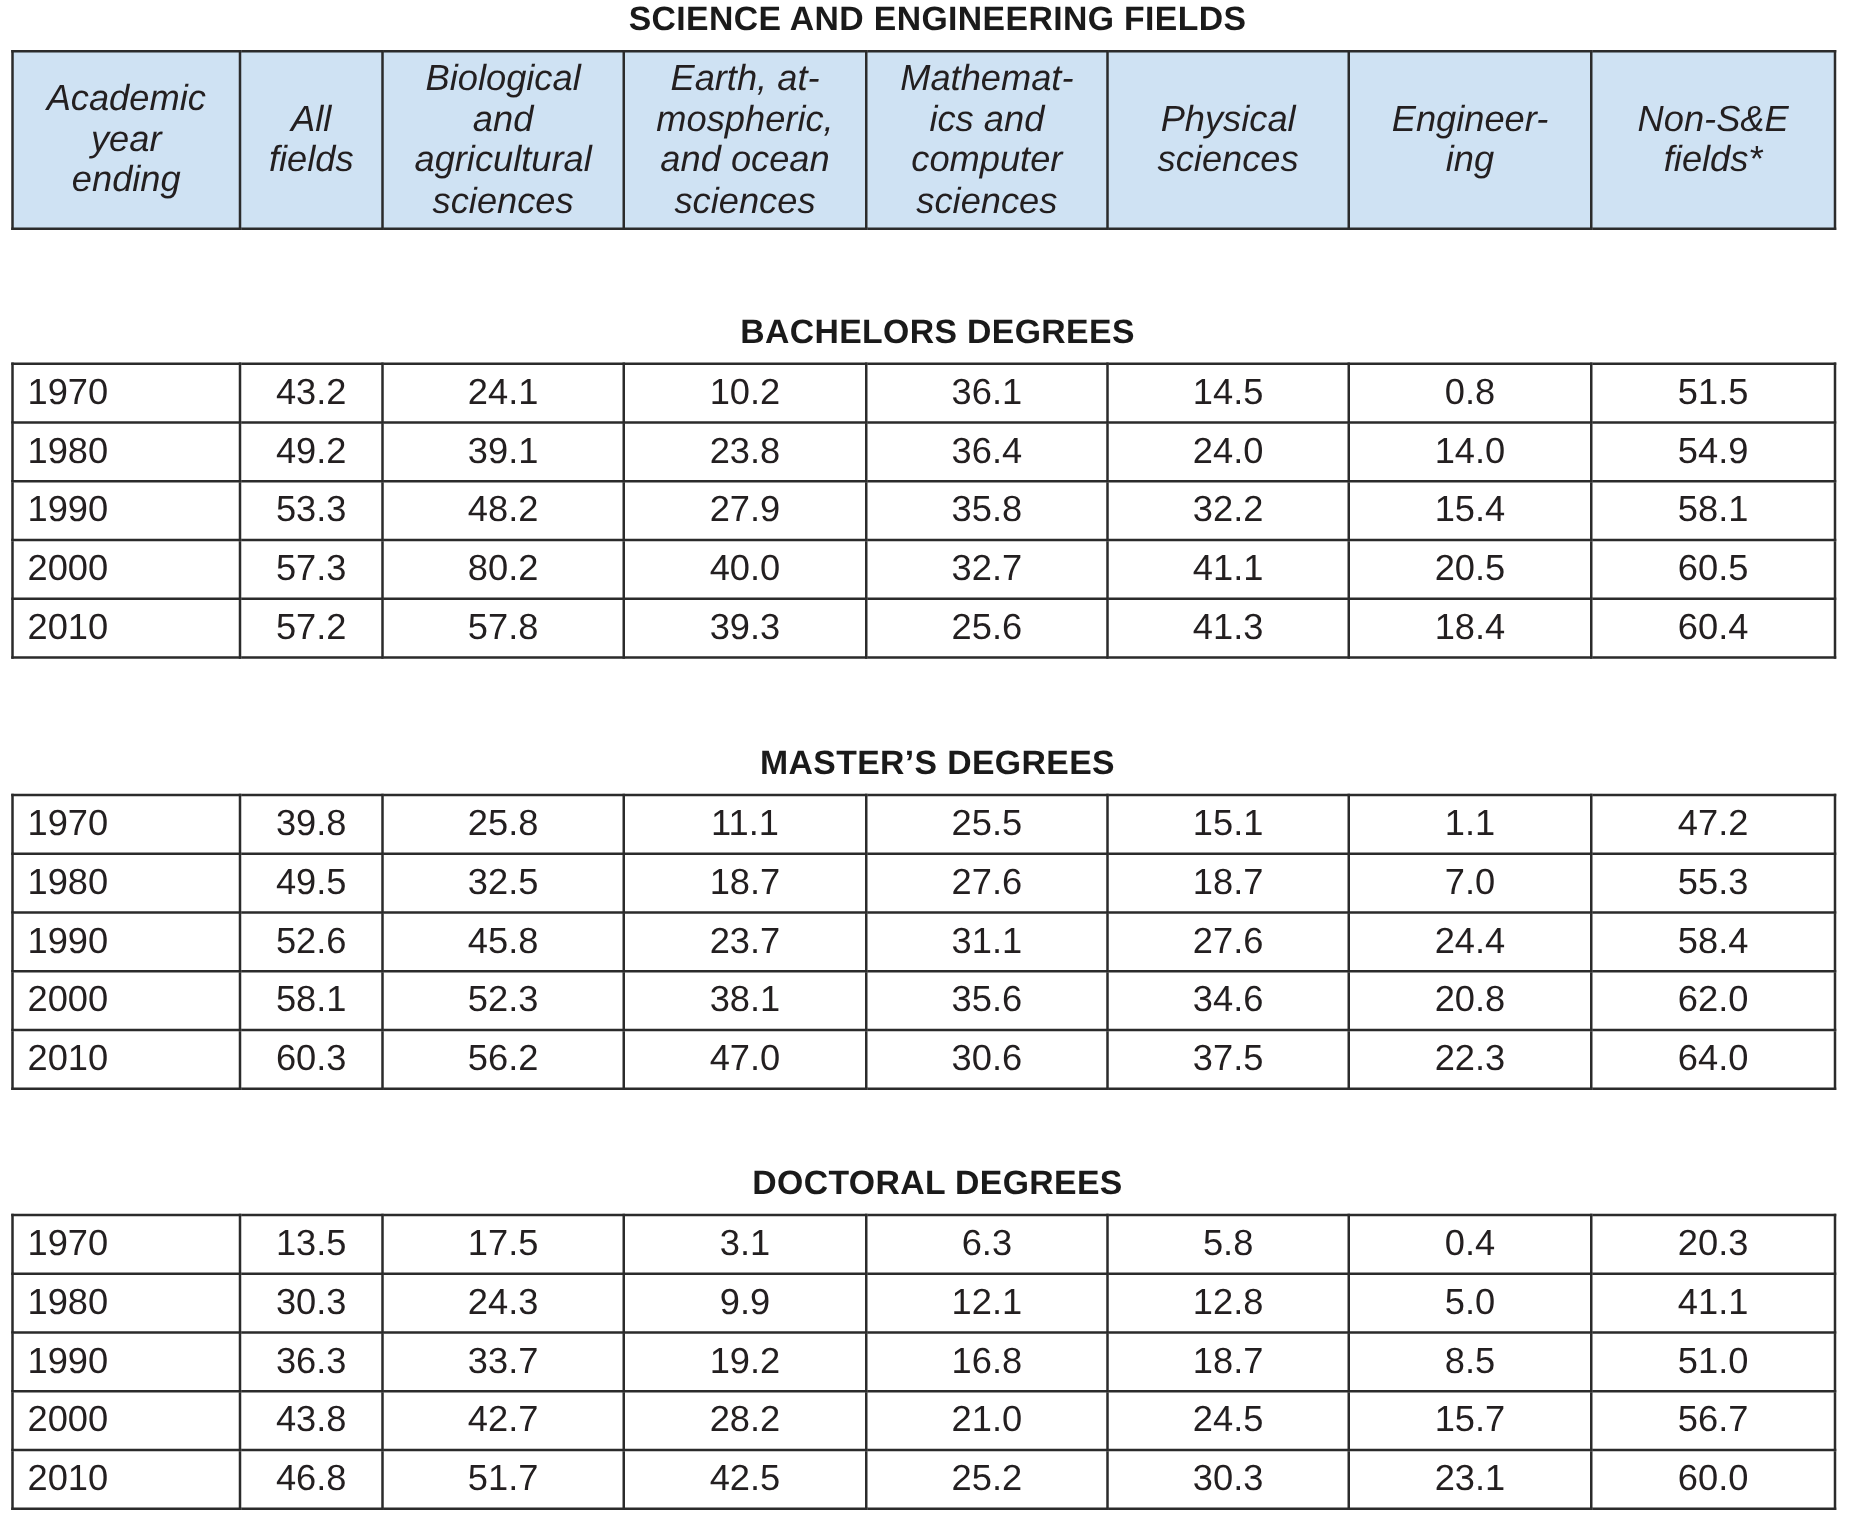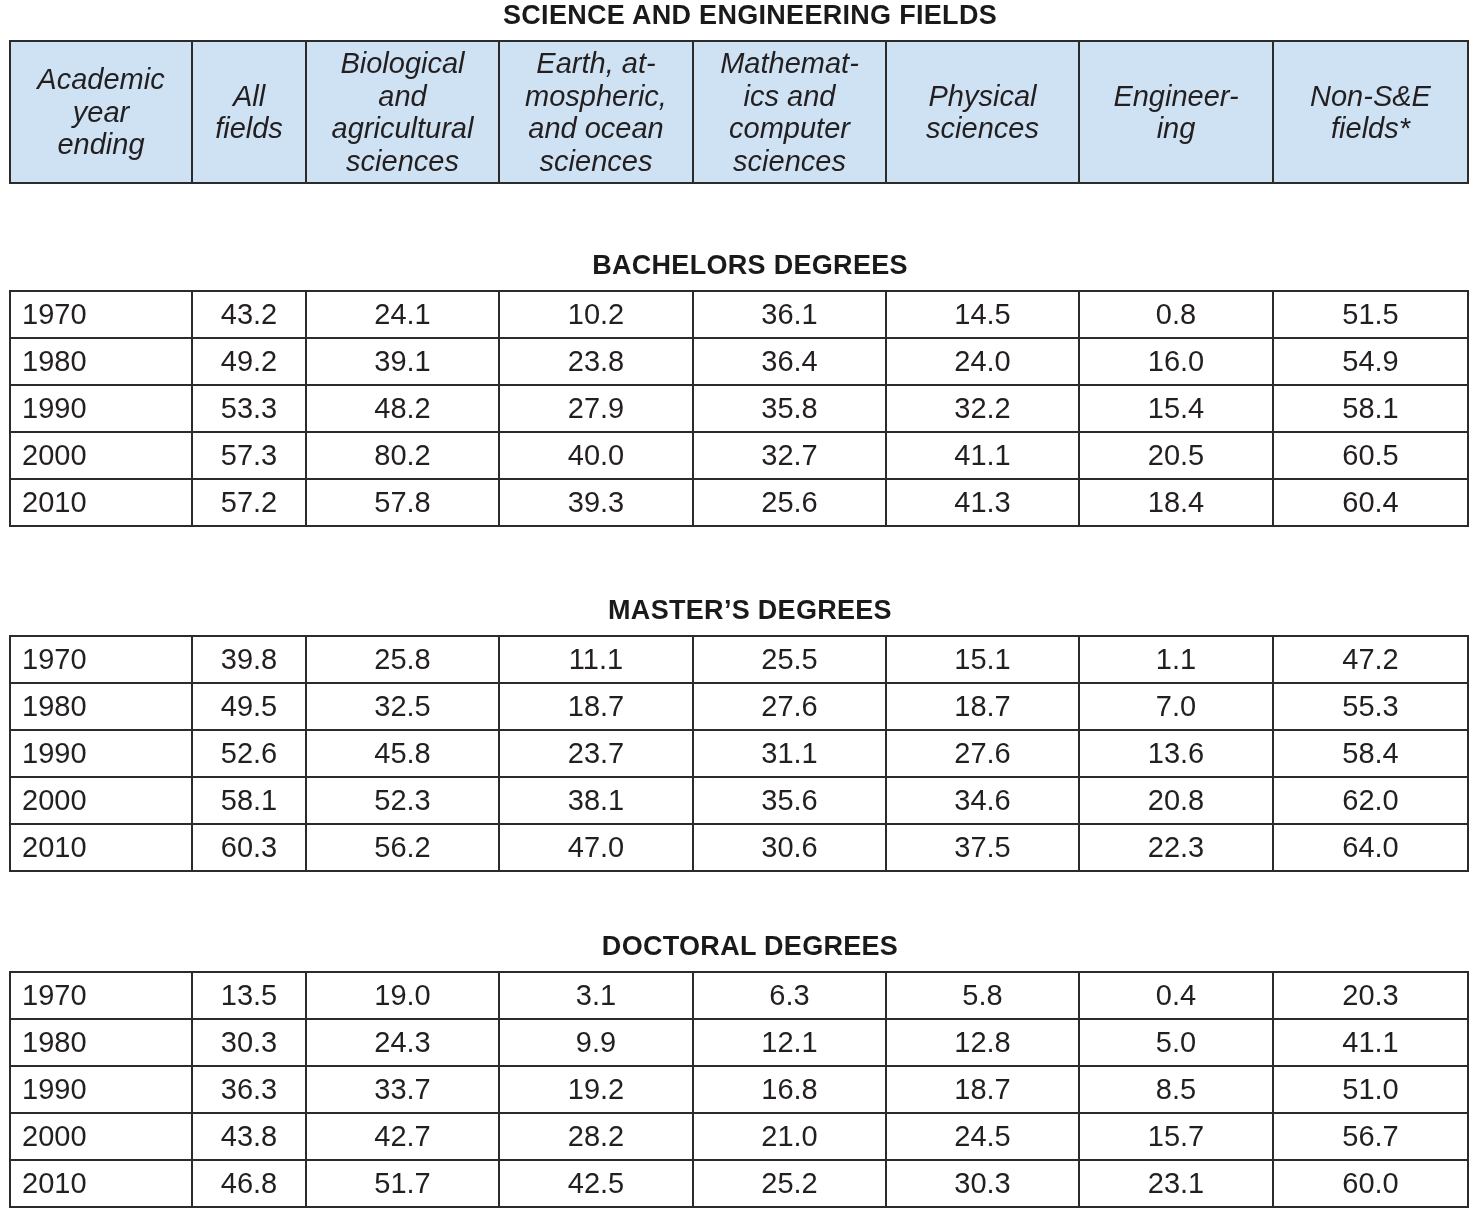--- a/index.html
+++ b/index.html
@@ -142,21 +142,21 @@
         <td>0.8</td>
         <td>51.5</td>
       </tr>
       <tr>
         <td class="year">1980</td>
         <td>49.2</td>
         <td>39.1</td>
         <td>23.8</td>
         <td>36.4</td>
         <td>24.0</td>
-        <td>16.0</td>
+        <td>14.0</td>
         <td>54.9</td>
       </tr>
       <tr>
         <td class="year">1990</td>
         <td>53.3</td>
         <td>48.2</td>
         <td>27.9</td>
         <td>35.8</td>
         <td>32.2</td>
         <td>15.4</td>
@@ -218,21 +218,21 @@
         <td>7.0</td>
         <td>55.3</td>
       </tr>
       <tr>
         <td class="year">1990</td>
         <td>52.6</td>
         <td>45.8</td>
         <td>23.7</td>
         <td>31.1</td>
         <td>27.6</td>
-        <td>13.6</td>
+        <td>24.4</td>
         <td>58.4</td>
       </tr>
       <tr>
         <td class="year">2000</td>
         <td>58.1</td>
         <td>52.3</td>
         <td>38.1</td>
         <td>35.6</td>
         <td>34.6</td>
         <td>20.8</td>
@@ -260,21 +260,21 @@
       <col class="c3">
       <col class="c4">
       <col class="c5">
       <col class="c6">
       <col class="c7">
     </colgroup>
   <tbody>
       <tr>
         <td class="year">1970</td>
         <td>13.5</td>
-        <td>19.0</td>
+        <td>17.5</td>
         <td>3.1</td>
         <td>6.3</td>
         <td>5.8</td>
         <td>0.4</td>
         <td>20.3</td>
       </tr>
       <tr>
         <td class="year">1980</td>
         <td>30.3</td>
         <td>24.3</td>

